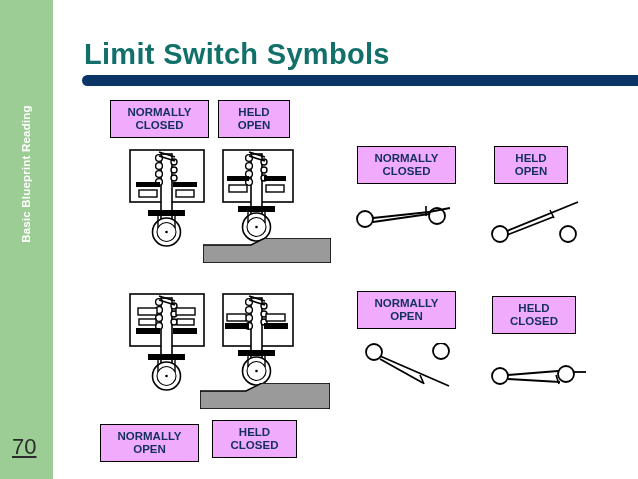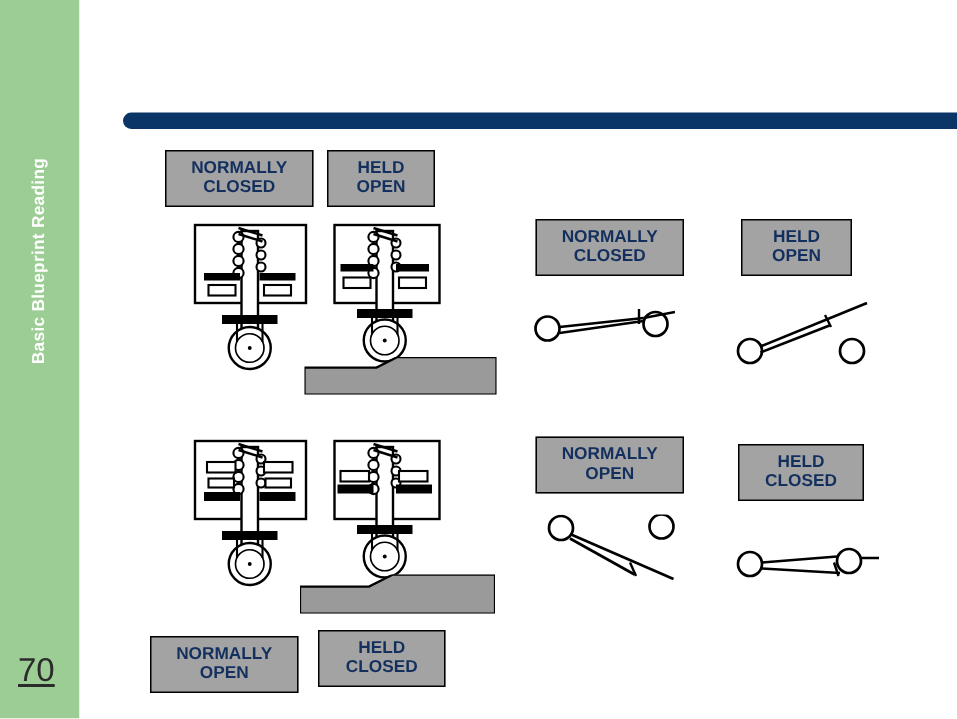--- a/index.html
+++ b/index.html
@@ -51,21 +51,21 @@
     width:556px;height:11px;
     background:#0b3566;
     border-radius:6px 0 0 6px;
   }
 
   
   .lbl{
     position:absolute;
     box-sizing:border-box;
     border:1.6px solid #000000;
-    background:#a3a3a3;
+    background:#f0abfc;
     color:#132f5e;
     font-weight:bold;
     font-size:11.5px;
     line-height:13.5px;
     text-align:center;
     display:flex;
     flex-direction:column;
     align-items:center;
     justify-content:center;
     padding:1px 2px;
@@ -88,20 +88,21 @@
 <body>
 
 <div id="slide">
 
   <div class="sidebar">
     <div class="side-text">Basic Blueprint Reading</div>
     <div class="page-num">70</div>
   </div>
   <div class="sidebar-strip-edge"></div>
 
+  <div class="title">Limit Switch Symbols</div>
   <div class="accent-bar"></div>
 
   <div class="lbl" style="left:110px;top:100px;width:99px;height:38px;">
     <span>NORMALLY</span>
     <span>CLOSED</span>
   </div>
 
   <div class="lbl" style="left:218px;top:100px;width:72px;height:38px;">
     <span>HELD</span>
     <span>OPEN</span>

